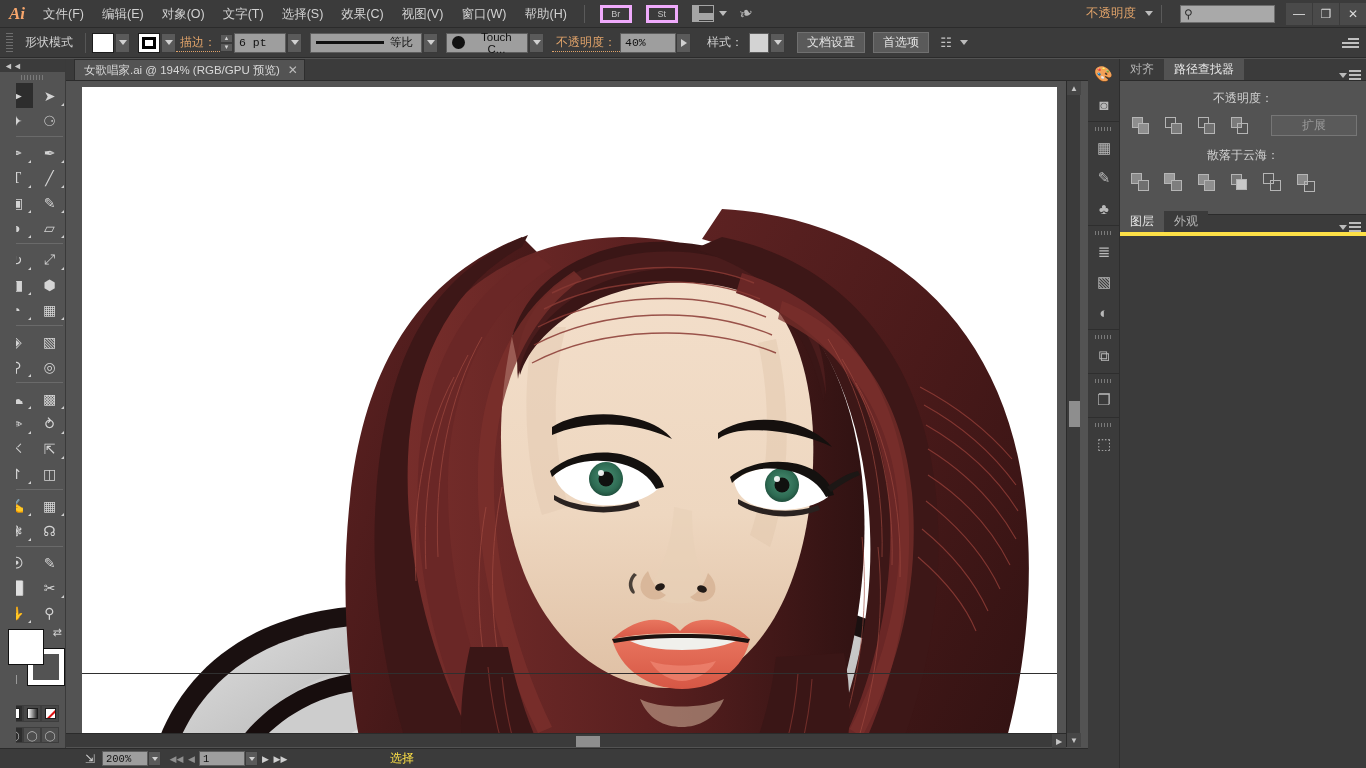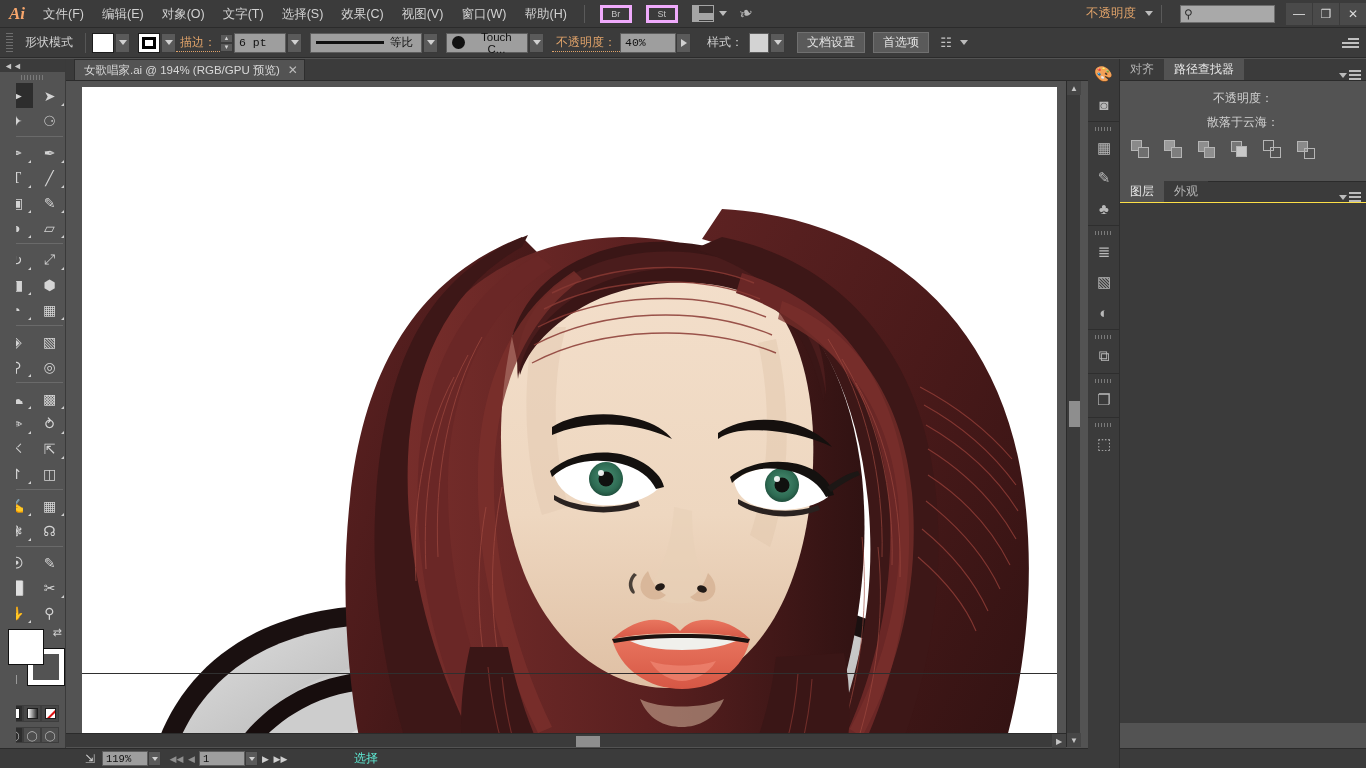--- a/index.html
+++ b/index.html
@@ -206,21 +206,21 @@
   .sb-field { height:15px; background:#9e9e9e; border:1px solid #5d5d5d; color:#111;
     font-size:10.5px; display:flex; align-items:center; padding:0 3px;
     font-family:"Liberation Mono", monospace; }
   .sb-drop { width:13px;height:15px;background:#5a5a5a;border:1px solid #3a3a3a;
     display:flex;align-items:center;justify-content:center; }
   .sb-drop:after{content:"";width:0;height:0;border-left:3px solid transparent;
     border-right:3px solid transparent;border-top:4px solid #d0d0d0;}
   .sb-nav { width:15px;height:18px;display:flex;align-items:center;justify-content:center;
     color:#8f8f8f;font-size:9px; }
   .sb-nav.en { color:#cfcfcf; }
-  .sb-status { margin-left:66px; color:#5eead4; font-size:12px; }
+  .sb-status { margin-left:102px; color:#fde047; font-size:12px; }
 
   
   .icon-dock {
     position:absolute; left:1088px; top:59px; width:32px; height:709px;
     background:#3b3b3b; border-right:1px solid #2e2e2e;
   }
   .dock-ic { width:32px;height:30px;display:flex;align-items:center;justify-content:center;
     color:#b9b9b9;font-size:15px; }
   .dock-grip { height:9px;display:flex;align-items:center;justify-content:center; }
   .dock-grip i { width:18px;height:4px;
@@ -239,21 +239,21 @@
   .ptab-menu .bars { display:flex;flex-direction:column;gap:2px; }
   .ptab-menu .bars i { width:12px;height:2px;background:#bcbcbc;display:block; }
   .panel-body { background:#535353; padding:7px 9px 10px 9px; }
   .p-section-label { color:#d0d0d0; font-size:12px; margin:2px 0 7px 0; }
   .pf-row { display:flex; align-items:center; gap:10px; margin-bottom:10px; }
   .pf-btn { width:23px;height:23px;display:flex;align-items:center;justify-content:center;position:relative; }
   .pf-sq { position:absolute; border:1px solid #b5b5b5; width:11px;height:11px; }
   .expand-btn { margin-left:auto; width:86px;height:21px;background:#5a5a5a;border:1px solid #767676;
     color:#9a9a9a;font-size:12px;display:flex;align-items:center;justify-content:center; }
   .panel-tabs2 { display:flex; height:22px; background:#3b3b3b; align-items:flex-end;
-    border-bottom:1px solid #fde047; border-top:1px solid #2b2b2b; }
+    border-bottom:4px solid #fde047; border-top:1px solid #2b2b2b; }
   .panel-empty { background:#3b3b3b; height:520px; }
 </style>
 </head>
 <body>
 
 <div class="app">
 
   <div class="menubar">
     <div class="ai-logo">Ai</div>
     <div class="menu-item">文件(F)</div>
@@ -643,21 +643,21 @@
     <div class="arr bot">▼</div>
   </div>
   <div class="hscroll">
     <div class="thumb"></div>
     <div class="arr">▶</div>
   </div>
 
   <div class="statusbar">
     <div class="sb-gap"></div>
     <div class="sb-export">⇲</div>
-    <div class="sb-field" style="width:46px">119%</div>
+    <div class="sb-field" style="width:46px">200%</div>
     <div class="sb-drop"></div>
     <div style="width:8px"></div>
     <div class="sb-nav">◀◀</div>
     <div class="sb-nav">◀</div>
     <div class="sb-field" style="width:46px">1</div>
     <div class="sb-drop"></div>
     <div class="sb-nav en">▶</div>
     <div class="sb-nav en">▶▶</div>
     <div class="sb-status">选择</div>
   </div>
@@ -704,20 +704,39 @@
         <span class="tri"></span>
         <span class="bars">
             <i></i>
             <i></i>
             <i></i>
           </span>
       </div>
     </div>
     <div class="panel-body">
       <div class="p-section-label">不透明度：</div>
+      <div class="pf-row">
+        <div class="pf-btn">
+          <span class="pf-sq" style="left:3px;top:3px;background:#8e8e8e"></span>
+          <span class="pf-sq" style="left:9px;top:9px;background:#8e8e8e"></span>
+        </div>
+        <div class="pf-btn">
+          <span class="pf-sq" style="left:3px;top:3px"></span>
+          <span class="pf-sq" style="left:9px;top:9px;background:#7b7b7b"></span>
+        </div>
+        <div class="pf-btn">
+          <span class="pf-sq" style="left:3px;top:3px"></span>
+          <span class="pf-sq" style="left:9px;top:9px;background:#6f6f6f"></span>
+        </div>
+        <div class="pf-btn">
+          <span class="pf-sq" style="left:3px;top:3px;background:#7b7b7b"></span>
+          <span class="pf-sq" style="left:9px;top:9px"></span>
+        </div>
+        <div class="expand-btn">扩展</div>
+      </div>
       <div class="p-section-label">散落于云海：</div>
       <div class="pf-row">
         <div class="pf-btn">
           <span class="pf-sq" style="left:2px;top:2px;background:#8a8a8a"></span>
           <span class="pf-sq" style="left:9px;top:9px;background:#6f6f6f"></span>
         </div>
         <div class="pf-btn">
           <span class="pf-sq" style="left:2px;top:2px;background:#9a9a9a"></span>
           <span class="pf-sq" style="left:9px;top:9px;background:#7e7e7e"></span>
         </div>

